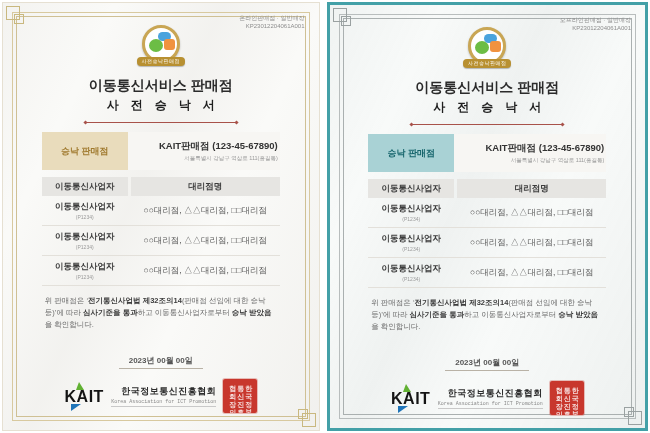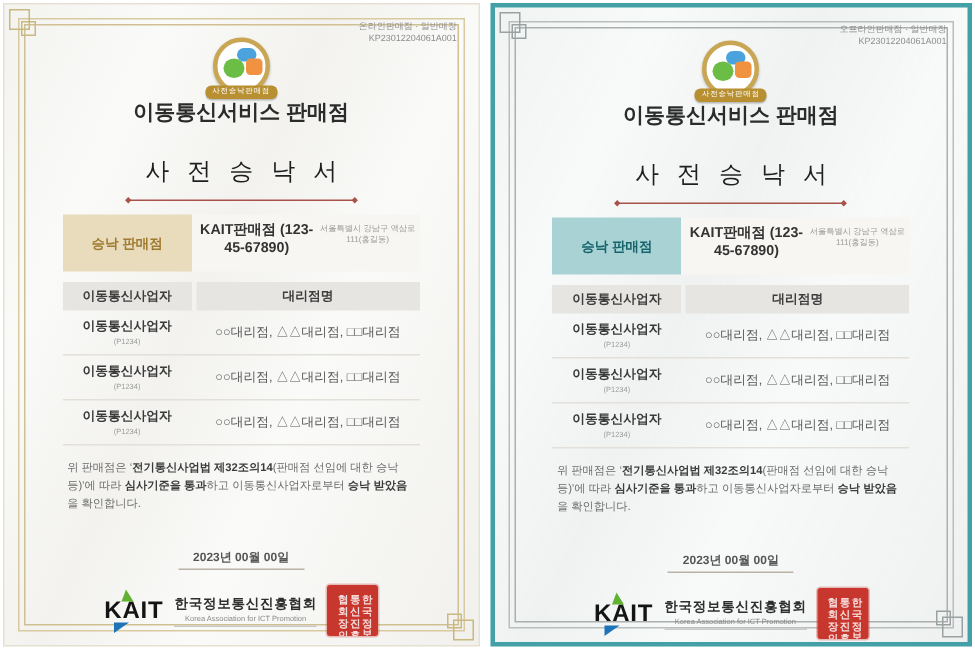--- a/index.html
+++ b/index.html
@@ -43,33 +43,33 @@
 
   
   .badge { display:flex; flex-direction:column; align-items:center; }
   .badge-circle { position:relative; width:38px; height:38px; border-radius:50%; background:#ffffff; border:3px solid #c9a654; box-shadow:0 1px 2px rgba(0,0,0,0.25); }
   .bubble { position:absolute; }
   .bubble.green  { left:4px;  top:11px; width:14px; height:13px; border-radius:50%;  background:#6cbd45; }
   .bubble.blue   { left:13px; top:4px;  width:13px; height:9px;  border-radius:5px;  background:#4aa3dd; }
   .bubble.orange { left:19px; top:11px; width:11px; height:11px; border-radius:3px;  background:#f0923f; }
   .badge-ribbon { margin-top:-6px; z-index:2; width:48px; height:9px; line-height:9px; background:#b89031; border-radius:4px; color:#fff; font-size:5px; letter-spacing:0.5px; box-shadow:0 1px 1px rgba(0,0,0,0.25); }
 
-  .title1 { font-size:14px; font-weight:bold; color:#2b2b2b; }
-  .title2 { margin-top:20px; font-size:16px; font-weight:normal; color:#1f1f1f; letter-spacing:12px; text-indent:12px; }
+  .title1 { margin-top:11px; font-size:14px; font-weight:bold; color:#2b2b2b; }
+  .title2 { margin-top:2px; font-size:12px; font-weight:bold; color:#1f1f1f; letter-spacing:12px; text-indent:12px; }
   .title-rule { position:relative; width:150px; height:1px; background:#a8524a; margin:8px auto 0; }
   .title-rule::before, .title-rule::after { content:""; position:absolute; top:-1px; width:3px; height:3px; background:#a8524a; transform:rotate(45deg); }
   .title-rule::before { left:-2px; } .title-rule::after { right:-2px; }
 
   
   .tbl { width:238px; margin:9px auto 0; font-size:8.5px; }
   .row-approval { display:flex; gap:0; min-height:38px; }
   .cell-label { width:86px; display:flex; align-items:center; justify-content:center; font-weight:bold; font-size:9px; }
   .gold .cell-label { background:#e9dcbc; color:#a07a2e; }
   .teal .cell-label { background:#a9d2d5; color:#16656c; }
-  .cell-store { flex:1; background:#f7f6f3; display:flex; flex-direction:row; justify-content:center; padding:4px 2px; }
+  .cell-store { flex:1; background:#f7f6f3; display:flex; flex-direction:column; justify-content:center; padding:4px 2px;align-items:flex-end; }
   .store-name { font-size:9.5px; font-weight:bold; color:#333; }
   .store-addr { font-size:5.5px; color:#9a9a9a; margin-top:2px; }
 
   .row-head { display:flex; gap:3px; margin-top:7px; height:19px; }
   .row-head > div { display:flex; align-items:center; justify-content:center; background:#e6e5e2; color:#3d3d3d; font-weight:bold; }
   .head-carrier { width:86px; }
   .head-agency { flex:1; }
 
   .row-body { display:flex; gap:3px; align-items:center; height:30px; border-bottom:1px solid #e3e0da; }
   .body-carrier { width:86px; }
@@ -80,21 +80,21 @@
   .footer { width:232px; margin:9px auto 15px; text-align:left; font-size:7.5px; line-height:1.6; color:#6a6a6a; }
   .footer b { color:#3c3c3c; }
 
   .date { display:inline-block; margin-top:9px; font-size:8px; color:#555; border-bottom:1px solid #b9b2a6; padding:0 10px 2px;font-weight:bold; }
 
   .org-row { margin-top:10px; display:flex; align-items:center; justify-content:center; gap:7px; }
   .kait-logo { position:relative; width:40px; height:22px; }
   .kait-text { display:block; font-size:16px; font-weight:bold; color:#141414; letter-spacing:0.5px; line-height:24px; }
   .kait-green { position:absolute; top:-3px; left:12px; width:0; height:0; border-left:3px solid transparent; border-right:5px solid transparent; border-bottom:8px solid #61b132; }
   .kait-blue  { position:absolute; bottom:-4px; left:7px; width:0; height:0; border-top:7px solid #1f74b8; border-right:10px solid transparent; }
-  .org-text { text-align:center; }
+  .org-text { text-align:right;font-family:Liberation Mono, monospace; }
   .org-name { font-size:9px; font-weight:bold; color:#2e2e2e; letter-spacing:0.5px; }
   .org-en { font-size:5px; color:#8a8a8a; border-bottom:1px solid #c9c9c9; padding-bottom:1px; margin-top:1px; }
   .seal { width:34px; height:34px; background:#c8372d; border-radius:2px; overflow:hidden; display:flex; justify-content:center; box-shadow:0 0 0 1px rgba(200,55,45,0.3); }
   .seal-text { writing-mode:vertical-rl; font-size:7px; line-height:8px; color:rgba(255,255,255,0.82); font-weight:bold; letter-spacing:1px; }
 </style>
 </head>
 <body>
 
 <div class="page">
 

